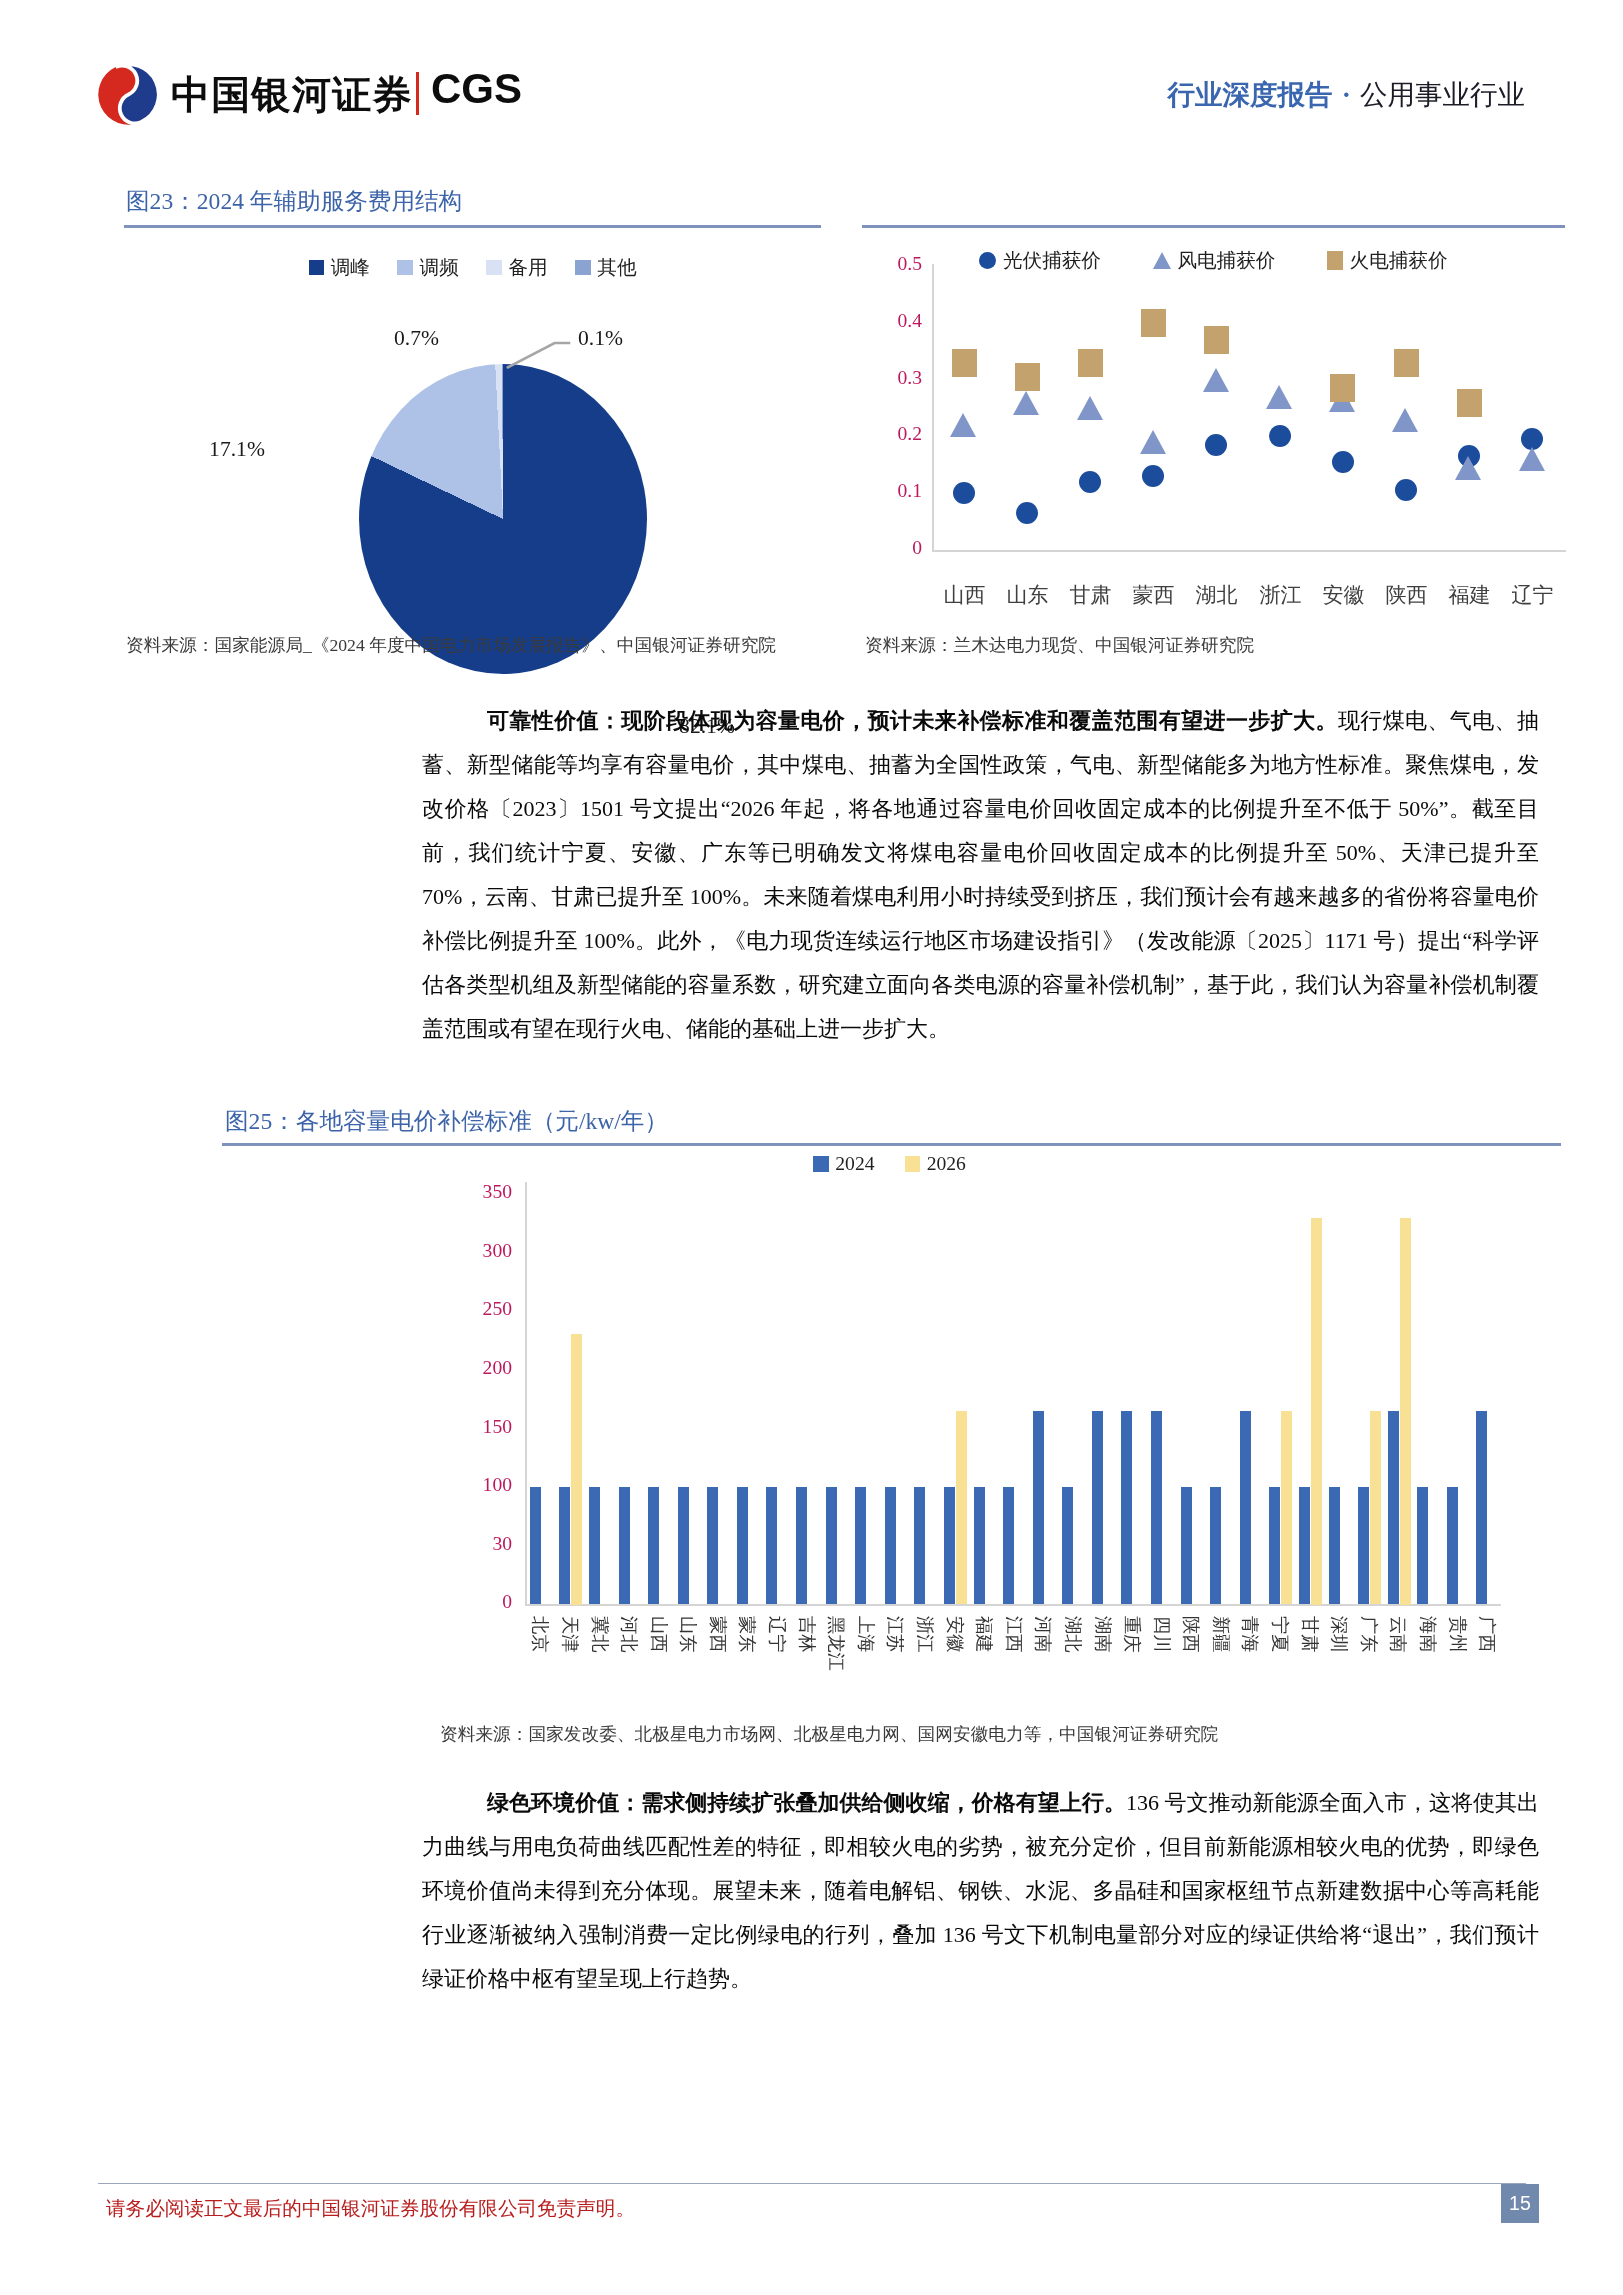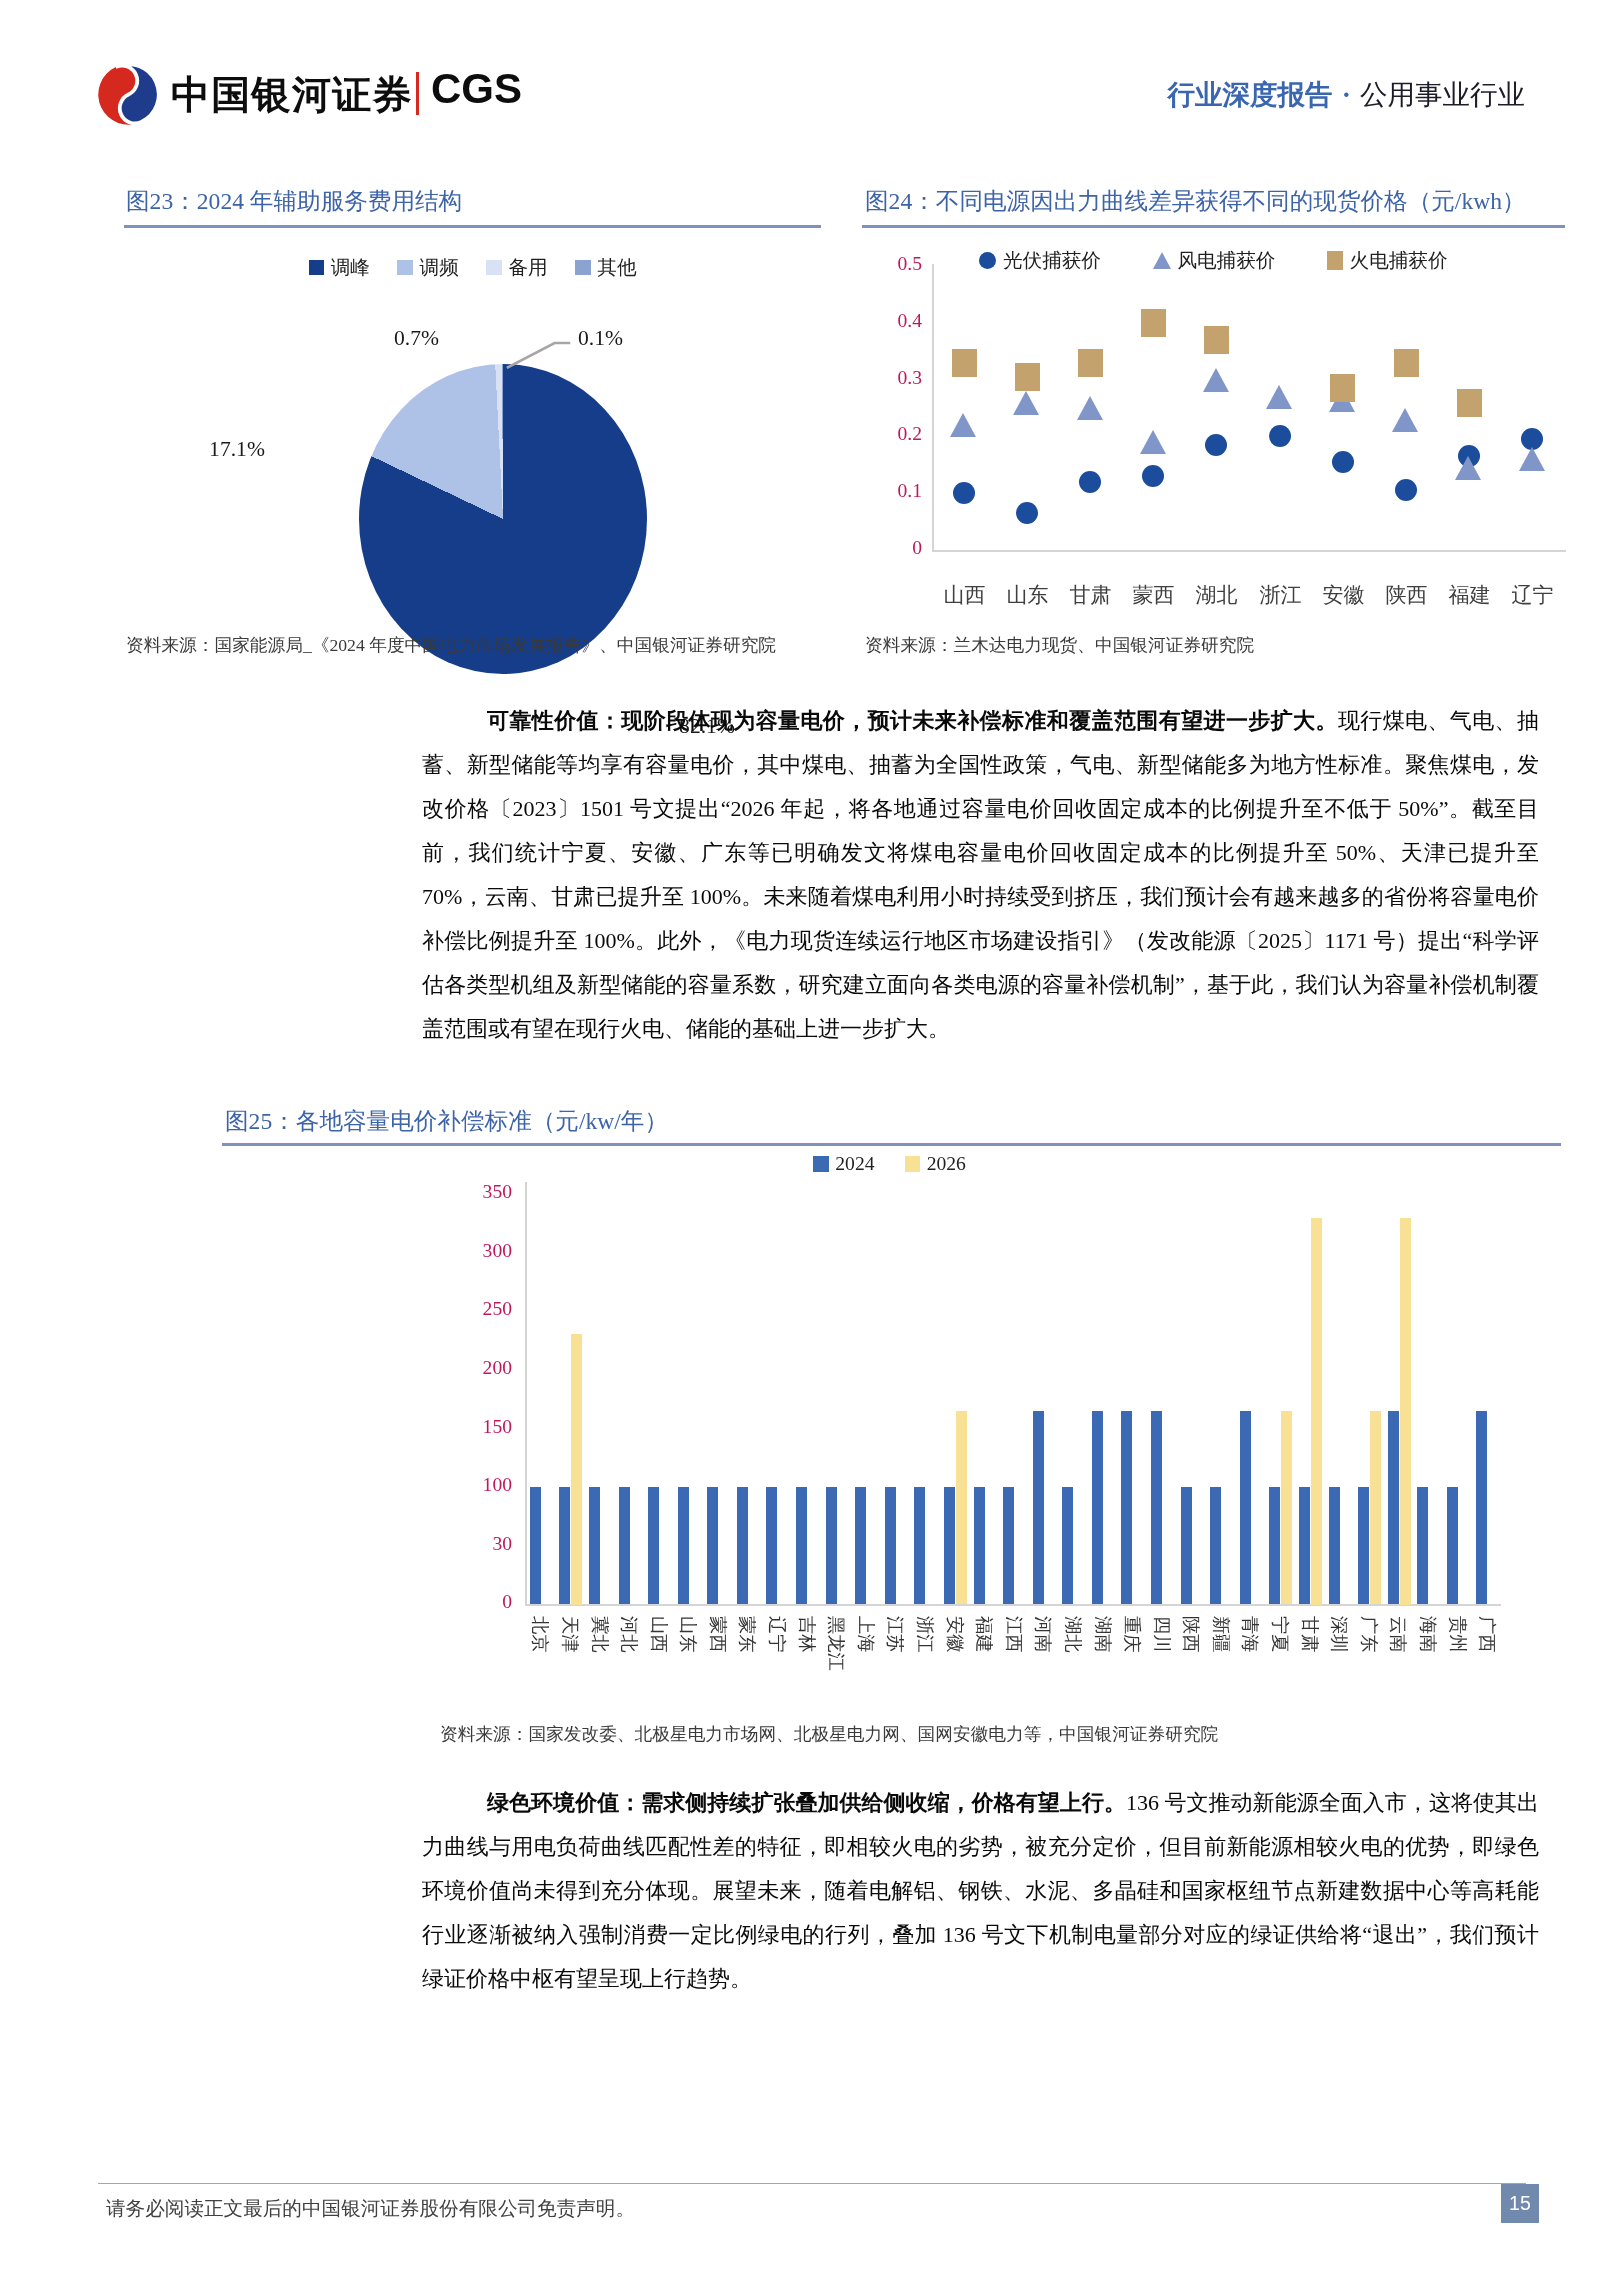--- a/index.html
+++ b/index.html
@@ -44,21 +44,21 @@
   .body-para { position:absolute; left:422px; width:1117px; font-size:22px; line-height:44px; color:#0a0a0a; text-align:justify; text-indent:65px; }
   .body-para b { font-weight:bold; }
 
   
   .bar-legend { position:absolute; left:222px; top:1153px; width:1338px; display:flex; justify-content:center; gap:30px; font-size:19.6px; color:#1f1f1f; margin-left:144px; width:1047px; }
   .bar { position:absolute; }
   .bar-xlabel { position:absolute; font-size:18.3px; color:#333; white-space:nowrap; transform:rotate(90deg); transform-origin:top left; line-height:18.3px; }
 
   
   .ft-rule { position:absolute; left:98px; top:2183px; width:1428px; height:1.3px; background:#9aa7bd; }
-  .ft-text { position:absolute; left:106px; top:2195px; font-size:19.6px; color:#404040; }
+  .ft-text { position:absolute; left:106px; top:2195px; font-size:19.6px; color:#b91c1c; }
   .ft-page { position:absolute; left:1501px; top:2184px; width:38px; height:39px; background:#7289ae; color:#fff; font-size:19.6px; display:flex; align-items:center; justify-content:center; font-family:"Liberation Sans",sans-serif; }
 </style>
 </head>
 <body>
 
 <div id="page">
 
   <div class="hdr-logo">
     <svg viewBox="0 0 100 100" width="63" height="63">
       <g transform="rotate(-25 50 50)">
@@ -97,21 +97,20 @@
   <div id="pie" style="background: conic-gradient(rgb(21, 61, 138) 0deg, rgb(21, 61, 138) 295.56deg, rgb(174, 194, 232) 295.56deg, rgb(174, 194, 232) 357.12deg, rgb(217, 226, 245) 357.12deg, rgb(217, 226, 245) 359.64deg, rgb(139, 163, 208) 359.64deg, rgb(139, 163, 208) 360deg);"></div>
   <svg id="pie-leader" viewBox="0 0 460 120" width="301" height="79">
     <polyline points="235,82 308,44 332,44" fill="none" stroke="#a6a6a6" stroke-width="4"></polyline>
   </svg>
   <div class="pie-label" style="left:648px;  top:704px; width:118px;margin-top:10px;">82.1%</div>
   <div class="pie-label" style="left:178px;  top:437px;  width:118px;">17.1%</div>
   <div class="pie-label" style="left:364px;  top:326px;  width:105px;">0.7%</div>
   <div class="pie-label" style="left:548px;  top:326px;  width:105px;">0.1%</div>
   <div class="src" style="left:126px; top:627px; width:700px;">资料来源：国家能源局_《2024 年度中国电力市场发展报告》、中国银河证券研究院</div>
 
-  <div class="fig-title" style="left:865px; top:185px;">图24：不同电源因出力曲线差异获得不同的现货价格（元/kwh）</div>
   <div class="fig-rule" style="left:862px; top:225px; width:703px;"></div>
   <div class="sc-legend" id="sc-legend">
       <span class="legend-item">
         <span class="marker-circle" style="background: rgb(28, 76, 156);"></span>
         <span>光伏捕获价</span>
       </span>
       <span class="legend-item">
         <span class="marker-triangle" style="border-bottom: 17px solid rgb(128, 150, 200);"></span>
         <span>风电捕获价</span>
       </span>

